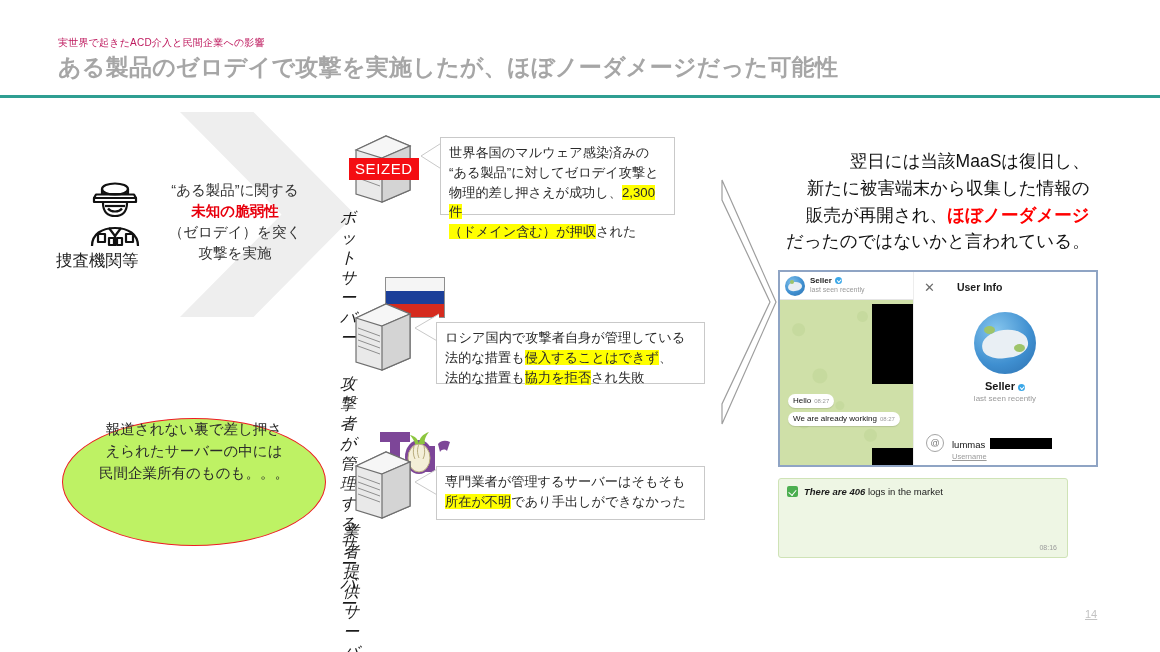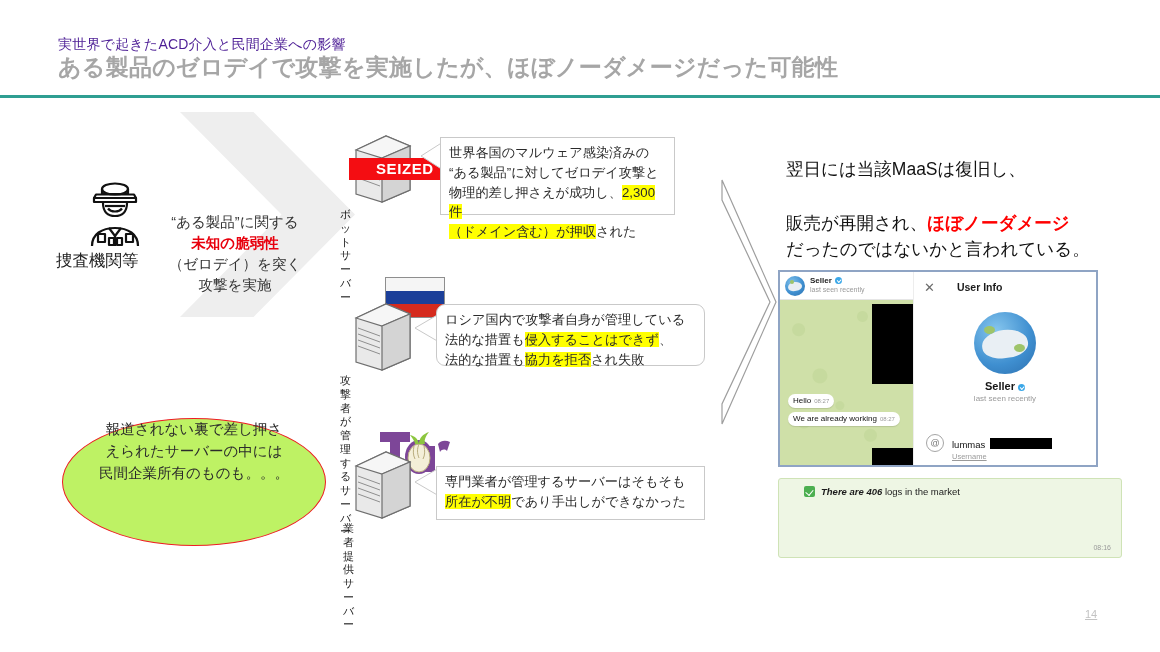--- a/index.html
+++ b/index.html
@@ -7,21 +7,21 @@
     width:1160px;height:652px;
     background:#ffffff;
     font-family:"Liberation Sans","DejaVu Sans",sans-serif;
     overflow:hidden;position:relative;
   }
   .slide{position:absolute;inset:0;}
 
   
   .hdr-kicker{
     position:absolute;left:58px;top:36px;
-    font-size:14px;color:#4c1d95;letter-spacing:.2px;white-space:nowrap;
+    font-size:10px;color:#be185d;letter-spacing:.2px;white-space:nowrap;
   }
   .hdr-title{
     position:absolute;left:58px;top:52px;
     font-size:23px;font-weight:bold;color:#a6a6a6;letter-spacing:.3px;white-space:nowrap;
   }
   .hdr-rule{
     position:absolute;left:0;top:95px;width:1160px;height:3px;background:#2f9e92;
   }
 
   
@@ -35,65 +35,65 @@
   }
 
   
   .officer{position:absolute;left:72px;top:182px;width:86px;height:66px;}
   .officer-label{
     position:absolute;left:56px;top:250px;width:122px;text-align:left;
     font-size:16.5px;color:#222;
   }
   .actor-text{
     position:absolute;left:160px;top:180px;width:150px;
-    font-size:14.5px;color:#333;line-height:1.45;text-align:center;margin-top:32px;
+    font-size:14.5px;color:#333;line-height:1.45;text-align:center;
   }
   .actor-text .red{color:#e8000d;font-weight:bold;}
 
   
   .ellipse{
     position:absolute;left:62px;top:418px;width:262px;height:126px;
     border-radius:50%;background:#bef264;border:1.6px solid #ee1c25;
     display:flex;align-items:flex-start;justify-content:center;
   }
   .ellipse span{
     font-size:14.5px;color:#2b2b2b;line-height:1.5;text-align:center;display:block;
     width:190px;
   }
 
   
   .row{position:absolute;}
   .srv{position:absolute;width:62px;height:72px;}
   .srv-label{
-    position:absolute;font-size:11px;color:#1b1b1b;line-height:1.25;white-space:pre-line;
+    position:absolute;font-size:16px;color:#1b1b1b;line-height:1.25;white-space:pre-line;font-style:italic;
   }
   .callout{
     position:absolute;background:#fff;border:1px solid #c9c9c9;
     font-size:13.2px;color:#2a2a2a;line-height:1.5;padding:5px 7px 6px 8px;
     box-sizing:border-box;
   }
   .callout .hl{background:#ffff00;}
   .tail{position:absolute;}
 
   .badge-seized{
-    position:absolute;background:#f40d12;color:#fff;font-weight:bold;
-    font-size:15px;letter-spacing:.6px;padding:2px 27px 3px;
+    position:absolute;background:#f40d12;color:#fff;font-weight:normal;
+    font-size:15px;letter-spacing:.6px;padding:2px 6px 3px;
   }
 
   
   .ruflag{position:absolute;width:60px;height:41px;border:1px solid #8e8e8e;box-sizing:border-box;}
   .ruflag i{display:block;height:33.33%;}
   .ruflag .w{background:#f5f5f5;}
   .ruflag .b{background:#1b3f99;}
   .ruflag .r{background:#d52b1e;}
 
   
   .right-text{
-    position:absolute;left:786px;top:156px;
-    font-size:17.5px;color:#111;line-height:1.53;
+    position:absolute;left:786px;top:148px;
+    font-size:17.5px;color:#111;line-height:1.53;text-align:right;
   }
   .right-text .red{color:#ff0000;font-weight:bold;}
 
   .tg-shot{
     position:absolute;left:778px;top:270px;width:320px;height:197px;
     border:2px solid #8fa4c4;background:#fff;box-sizing:border-box;
     overflow:hidden;
   }
   .tg-left{position:absolute;left:0;top:0;width:133px;height:100%;}
   .tg-head{
@@ -172,23 +172,23 @@
   }
   .uname-row{position:absolute;left:12px;bottom:4px;right:8px;display:flex;align-items:flex-start;}
   .at-ic{
     width:16px;height:16px;border-radius:50%;border:1px solid #a5a5a5;color:#767676;
     font-size:9px;display:flex;align-items:center;justify-content:center;flex:0 0 auto;margin-right:8px;
   }
   .uname{font-size:9.5px;color:#111;}
   .uname-lbl{font-size:7.5px;color:#9a9a9a;text-decoration:underline;}
 
   .tg-note{
-    position:absolute;left:778px;top:478px;width:344px;height:80px;
+    position:absolute;left:778px;top:478px;width:290px;height:80px;
     background:#eef6e4;border:1px solid #cfe3b6;border-radius:3px;box-sizing:border-box;
-    padding:7px 25px;
+    padding:7px 8px;
   }
   .note-top{display:flex;align-items:center;margin-bottom:7px;}
   .note-chk{
     width:11px;height:11px;background:#4caf50;border-radius:2px;position:relative;margin-right:6px;flex:0 0 auto;
   }
   .note-chk:after{
     content:"";position:absolute;left:3px;top:2px;width:3.5px;height:6px;
     border-right:1.6px solid #fff;border-bottom:1.6px solid #fff;transform:rotate(40deg);
   }
   .note-title{font-size:9.5px;color:#1b1b1b;}
@@ -280,21 +280,21 @@
         <g stroke="#8f8f8f" stroke-width="1">
           <path d="M6 28 L28 36 M6 34 L28 42 M6 40 L28 48 M6 46 L28 54"></path>
         </g>
       </svg>
     </div>
     <div class="srv-label" style="left:340px;top:374px;">攻撃者が
 管理するサーバー</div>
     <svg class="tail" style="left:412px;top:312px;" width="28" height="40">
       <polyline points="27,2 3,16 27,30" fill="#fff" stroke="#c9c9c9" stroke-width="1"></polyline>
     </svg>
-    <div class="callout" style="left:436px;top:304px;width:269px;height:62px;border-radius:9px;">
+    <div class="callout" style="left:436px;top:322px;width:269px;height:62px;">
       <span><span>ロシア国内で攻撃者自身が管理している</span><br><span>法的な措置も</span><span class="hl">侵入することはできず</span><span>、</span><br><span>法的な措置も</span><span class="hl">協力を拒否</span><span>され失敗</span></span>
     </div>
   </div>
 
   <div class="row">
     <div style="position:absolute;left:378px;top:426px;width:82px;height:52px;">
       <svg viewBox="0 0 82 52" width="82" height="52">
         <path d="M2 6h30v10H22v30H12V16H2z" fill="#7d4698"></path>
         <path d="M60 18c3-4 8-4 12-2l-3 9c-2-2-5-2-7 1z" fill="#7d4698"></path>
         <path d="M57 20v26h-10V20z" fill="#7d4698"></path>
@@ -326,21 +326,21 @@
       <span><span>専門業者が管理するサーバーはそもそも</span><br><span class="hl">所在が不明</span><span>であり手出しができなかった</span></span>
     </div>
   </div>
 
   <svg class="chev-mid" viewBox="0 0 58 248">
     <polygon points="2,2 2,22 50,124 2,226 2,246 56,124" fill="#ffffff" stroke="#9e9e9e" stroke-width="1.2"></polygon>
   </svg>
 
   <div class="right-text">
     <span>翌日には当該MaaSは復旧し、</span><br>
-    <br>
+    <span>新たに被害端末から収集した情報の</span><br>
     <span>販売が再開され、</span><span class="red">ほぼノーダメージ</span><br>
     <span>だったのではないかと言われている。</span>
   </div>
 
   <div class="tg-shot">
     <div class="tg-left">
       <div class="tg-head">
         <div class="tg-ava"></div>
         <div>
           <div class="tg-name">

